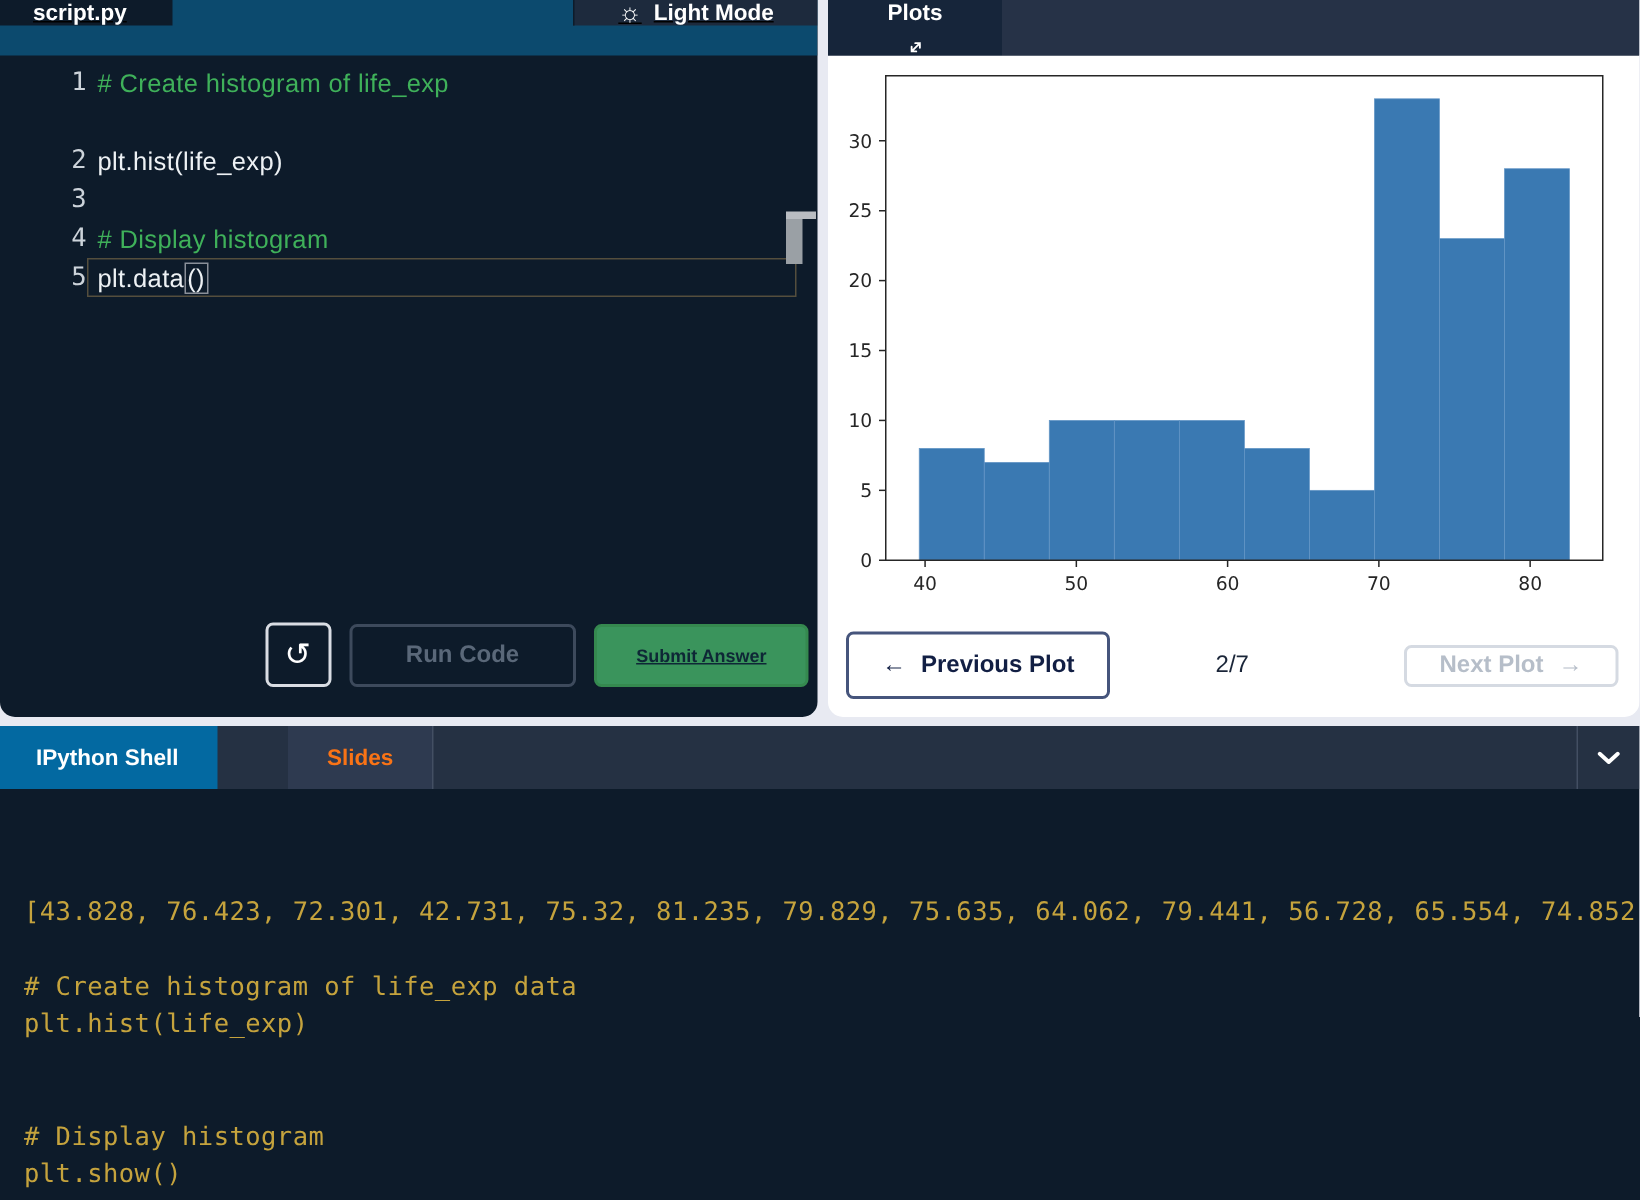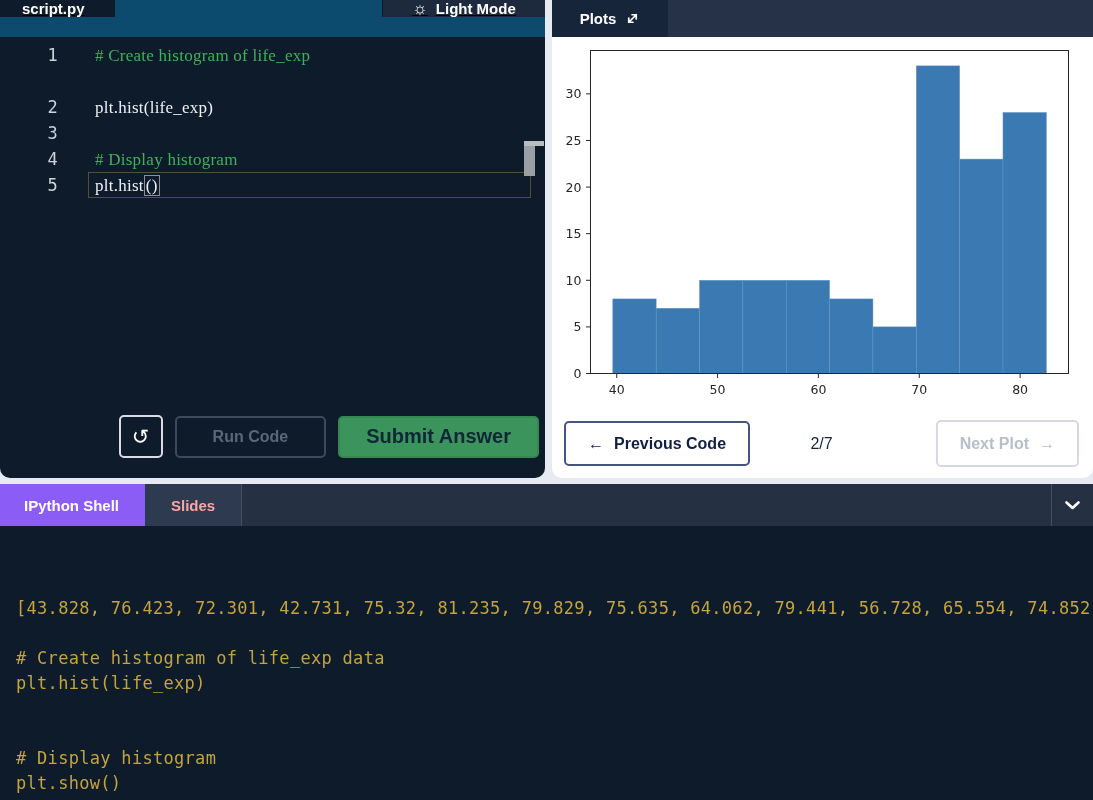--- a/index.html
+++ b/index.html
@@ -32,23 +32,23 @@
   .editor-body {
     position:relative; padding-top:5px;
     font-size:17px; letter-spacing:0.25px; line-height:26px;
   }
   .ed-row { display:flex; height:26px; }
   .gutter {
     width:58px; flex:none; text-align:right; color:#ccd3da;
     font-family:"DejaVu Sans Mono","Liberation Mono",monospace;
   }
   .codeline {
-    flex:1; margin-left:30px; margin-right:14px; padding-left:6px;
+    flex:1; margin-right:14px; padding-left:6px;
     border:1px solid transparent; white-space:pre;
-    font-family:Liberation Serif, serif;
+    font-family:Liberation Sans, sans-serif;
   }
   .ed-row.current .codeline { border-color:#544e3d; }
   .tok-comment { color:#3fb15a; }
   .tok-plain { color:#edf1f4; }
   .bracket-box { border:1px solid #8a9099; padding:0 1px; }
 
   .sb-cap   { position:absolute; right:1px;  top:141px; width:20px; height:5px;  background:#b9bdc2; }
   .sb-thumb { position:absolute; right:10px; top:146px; width:11px; height:30px; background:#9aa0a5; }
 
   .editor-actions {
@@ -59,67 +59,67 @@
     width:44px; height:43px; border:2px solid #d9dde3; border-radius:5px;
     background:transparent; color:#ffffff; font-size:21px; line-height:1;
     display:flex; align-items:center; justify-content:center; cursor:pointer;
   }
   .run-btn {
     height:42px; padding:0 36px; border:2px solid #3d4a5c; border-radius:5px;
     background:transparent; color:#5a6879; font-weight:bold; font-size:16px; cursor:pointer;
   }
   .submit-btn {
     height:42px; padding:0 26px; border:2px solid #35894f; border-radius:5px;
-    background:#3a945c; color:#0e2736; font-weight:bold; font-size:20px; cursor:pointer;
+    background:#3a945c; color:#0e2736; font-weight:bold; font-size:12px; cursor:pointer;text-decoration:underline;
   }
 
   
   .plots-panel {
     position:absolute; left:552px; top:0; width:541px; height:478px;
     background:#ffffff; border-radius:0 0 10px 10px; overflow:hidden;
   }
   .plots-header { height:37px; display:flex; align-items:stretch; background:#263247; }
   .plots-tab {
     width:116px; background:#16253a; color:#ffffff; font-weight:bold; font-size:15px;
-    display:flex; align-items:center; justify-content:center; gap:9px; cursor:pointer;
+    display:flex; align-items:center; justify-content:center; gap:9px; cursor:pointer;flex-direction:column;
   }
   .plot-svg { display:block; }
   .plots-footer {
     position:absolute; left:12px; right:14px; bottom:12px; height:45px;
     display:flex; align-items:center; justify-content:space-between;
   }
   .prev-btn {
     height:45px; padding:0 22px; background:#ffffff;
     border:2px solid #46557c; border-radius:5px;
     color:#121f44; font-weight:bold; font-size:16px; cursor:pointer;
     display:flex; align-items:center; gap:10px;
   }
   .plot-counter {
     position:absolute; left:50%; transform:translateX(-50%);
     color:#1a2538; font-size:16px;
   }
   .next-btn {
-    height:47px; padding:0 22px; background:#ffffff;
+    height:28px; padding:0 22px; background:#ffffff;
     border:2px solid #d5dae2; border-radius:5px;
     color:#b6bec9; font-weight:bold; font-size:16px; cursor:default;
     display:flex; align-items:center; gap:10px;
   }
 
   
   .bottom-panel {
     position:absolute; left:0; top:484px; width:1093px; height:316px;
     background:#0d1b2a; overflow:hidden;
   }
   .shell-header { height:42px; display:flex; align-items:stretch; background:#253143; }
   .shell-tab {
     display:flex; align-items:center; padding:0 26px;
     font-weight:bold; font-size:15px; cursor:pointer;
   }
-  .shell-tab.active { background:#8b5cf6; color:#ffffff;padding-left:24px; }
-  .shell-tab.inactive { background:#2e3a50; color:#fca5a5; }
+  .shell-tab.active { background:#0369a1; color:#ffffff;padding-left:24px; }
+  .shell-tab.inactive { background:#2e3a50; color:#f97316;margin-left:47px; }
   .tab-divider { width:1px; background:#434f63; }
   .shell-header .fill { flex:1; }
   .chevron-box {
     width:42px; border-left:1px solid #434f63;
     display:flex; align-items:center; justify-content:center; cursor:pointer;
   }
 
   .shell-body {
     padding:20px 0 0 16px;
     font-size:17px; letter-spacing:0.3px; line-height:25px;
@@ -155,21 +155,21 @@
       <div class="ed-row">
         <span class="gutter">3</span>
         <span class="codeline"><span class="tok-plain"></span></span>
       </div>
       <div class="ed-row">
         <span class="gutter">4</span>
         <span class="codeline"><span class="tok-comment"># Display histogram</span></span>
       </div>
       <div class="ed-row current">
         <span class="gutter">5</span>
-        <span class="codeline"><span class="tok-plain">plt.hist</span><span class="bracket-box tok-plain">()</span></span>
+        <span class="codeline"><span class="tok-plain">plt.data</span><span class="bracket-box tok-plain">()</span></span>
       </div>
     </div>
 
   <div class="sb-cap"></div>
   <div class="sb-thumb"></div>
 
   <div class="editor-actions">
     <button class="reset-btn">
       <span>↺</span>
     </button>
@@ -223,21 +223,21 @@
       <text x="29.5" y="154.56421356421353" text-anchor="end" font-family="DejaVu Sans, Liberation Sans, sans-serif" font-size="12.5" fill="#262626">20</text>
       <line x1="34" y1="103.45526695526695" x2="38.5" y2="103.45526695526695" stroke="#262626" stroke-width="1"></line>
       <text x="29.5" y="107.95526695526695" text-anchor="end" font-family="DejaVu Sans, Liberation Sans, sans-serif" font-size="12.5" fill="#262626">25</text>
       <line x1="34" y1="56.84632034632034" x2="38.5" y2="56.84632034632034" stroke="#262626" stroke-width="1"></line>
       <text x="29.5" y="61.34632034632034" text-anchor="end" font-family="DejaVu Sans, Liberation Sans, sans-serif" font-size="12.5" fill="#262626">30</text>
     </svg>
 
   <div class="plots-footer">
     <button class="prev-btn">
       <span>←</span>
-      <span>Previous Code</span>
+      <span>Previous Plot</span>
     </button>
     <span class="plot-counter">2/7</span>
     <button class="next-btn" disabled="">
       <span>Next Plot</span>
       <span>→</span>
     </button>
   </div>
 </div>
 
 <div class="bottom-panel">

